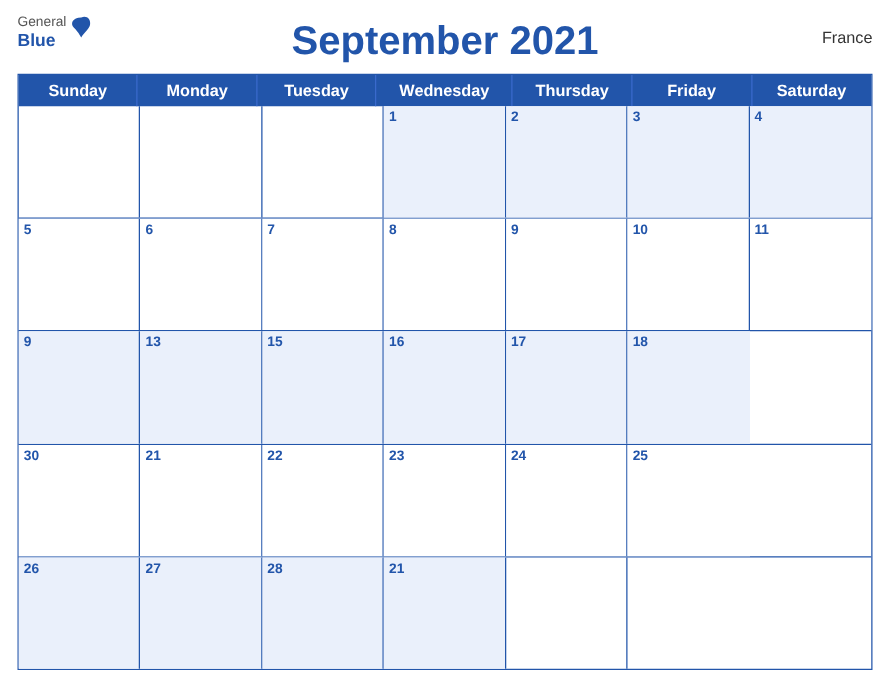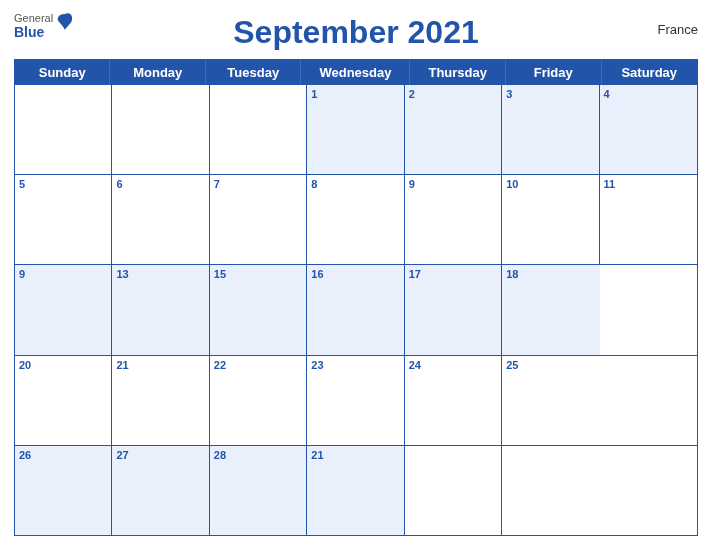--- a/index.html
+++ b/index.html
@@ -208,21 +208,21 @@
           </div>
           <div class="day-cell">
             <span class="day-num">17</span>
           </div>
           <div class="day-cell">
             <span class="day-num">18</span>
           </div>
         </div>
         <div class="week-row">
           <div class="day-cell">
-            <span class="day-num">20</span>
+            <span class="day-num">30</span>
           </div>
           <div class="day-cell">
             <span class="day-num">21</span>
           </div>
           <div class="day-cell">
             <span class="day-num">22</span>
           </div>
           <div class="day-cell">
             <span class="day-num">23</span>
           </div>

